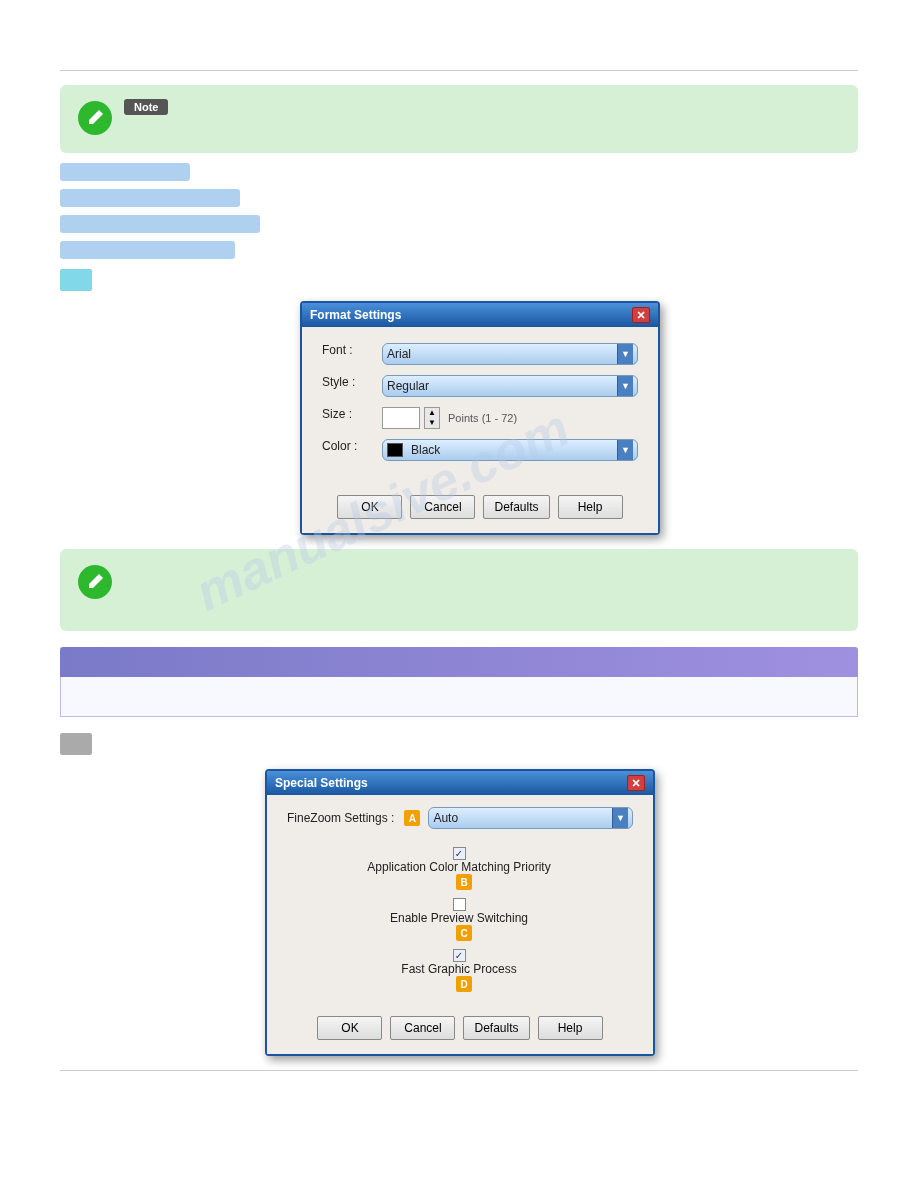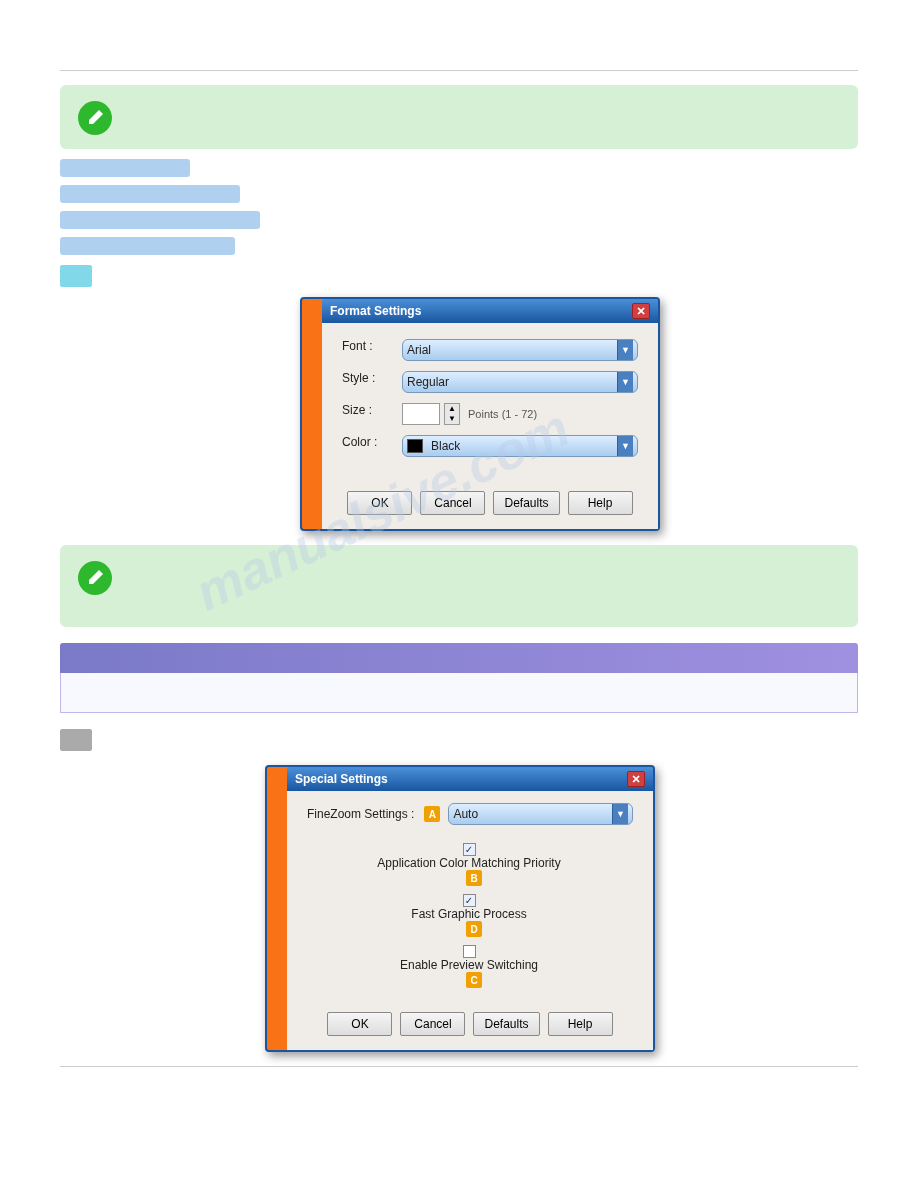--- a/index.html
+++ b/index.html
@@ -84,23 +84,22 @@
       background: #80d8e8;
       border-radius: 2px;
       margin-left: 60px;
       margin-top: 10px;
       margin-bottom: 8px;
     }
 
     .dialog-window {
       border: 2px solid #1a56a0;
       border-radius: 4px;
-      background: #f97316;
+      background: #fca5a5;
       box-shadow: 3px 4px 10px rgba(0,0,0,0.4);
-      padding-left: 20px;
     }
 
     .dialog-titlebar {
       background: linear-gradient(to bottom, #4a90d9, #1a56a0);
       color: #fff;
       font-size: 12px;
       font-weight: bold;
       padding: 4px 8px;
       display: flex;
       align-items: center;
@@ -391,20 +390,24 @@
 <div class="watermark">manualsive.com</div>
 
 <hr class="top-rule">
 
 <div class="note-box">
   <div class="note-icon">
     <svg viewBox="0 0 20 20" fill="white">
       <path d="M14 2l4 4-10 10H4v-4L14 2z"></path>
     </svg>
   </div>
+  <div class="note-text-block">
+    <span class="note-label">Note</span>
+    <div class="note-body-text">&nbsp;</div>
+  </div>
 </div>
 
 <div class="blue-bar w1"></div>
 <div class="blue-bar w2"></div>
 <div class="blue-bar w3"></div>
 <div class="blue-bar w4"></div>
 
 <div class="teal-box"></div>
 
 <div class="format-dialog-container">
@@ -504,29 +507,29 @@
 
       <div style="height:8px;"></div>
 
       <div class="checkbox-row">
         <div class="cb checked"></div>
         <span class="special-label">Application Color Matching Priority</span>
         <span class="badge">B</span>
       </div>
 
       <div class="checkbox-row">
+        <div class="cb"></div>
+        <span class="special-label">Enable Preview Switching</span>
+        <span class="badge">C</span>
+      </div>
+
+      <div class="checkbox-row">
         <div class="cb checked"></div>
         <span class="special-label">Fast Graphic Process</span>
         <span class="badge">D</span>
-      </div>
-
-      <div class="checkbox-row">
-        <div class="cb"></div>
-        <span class="special-label">Enable Preview Switching</span>
-        <span class="badge">C</span>
       </div>
 
 
     </div>
     <div class="dialog-footer">
       <button class="dialog-btn">OK</button>
       <button class="dialog-btn">Cancel</button>
       <button class="dialog-btn">Defaults</button>
       <button class="dialog-btn">Help</button>
     </div>

